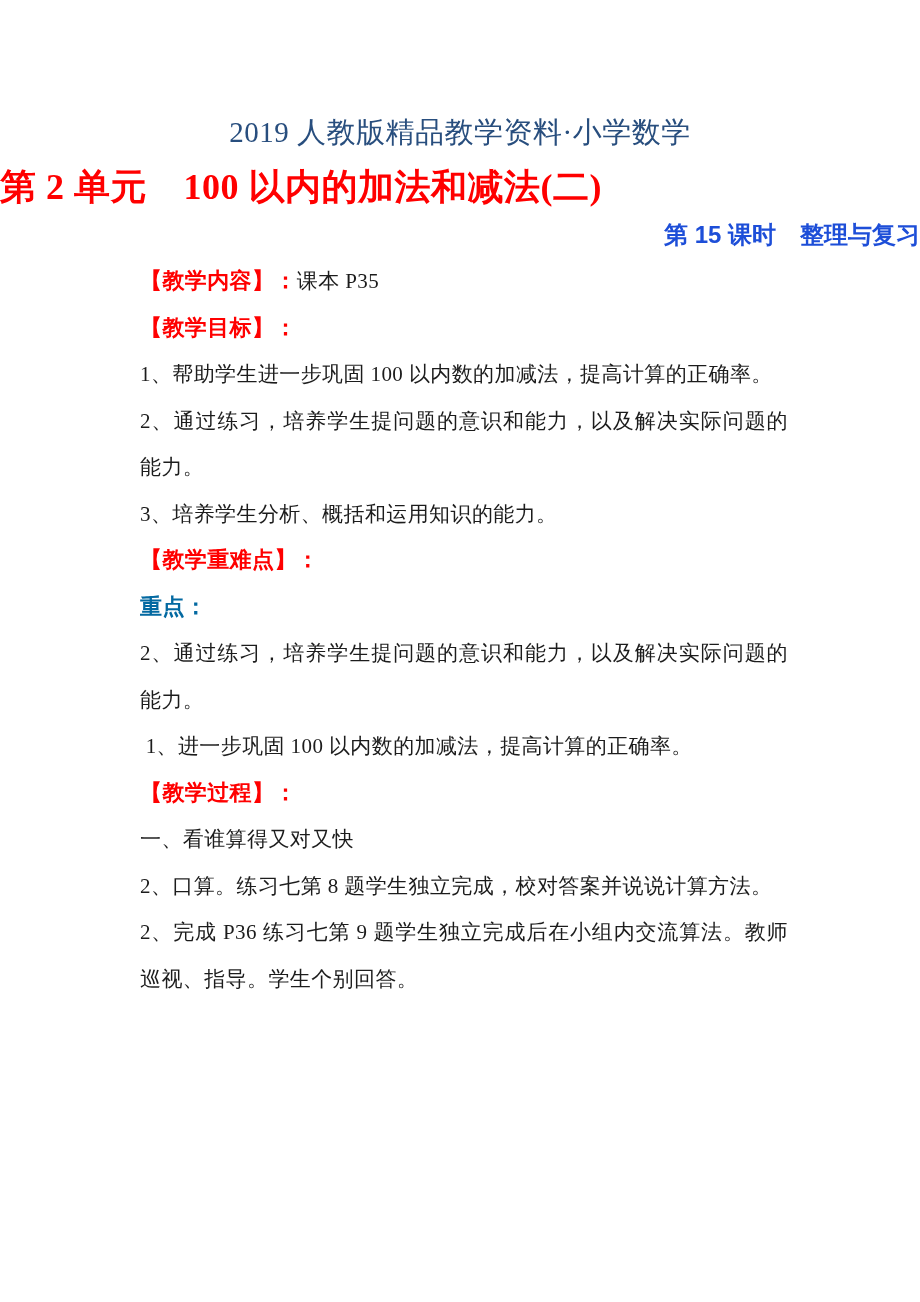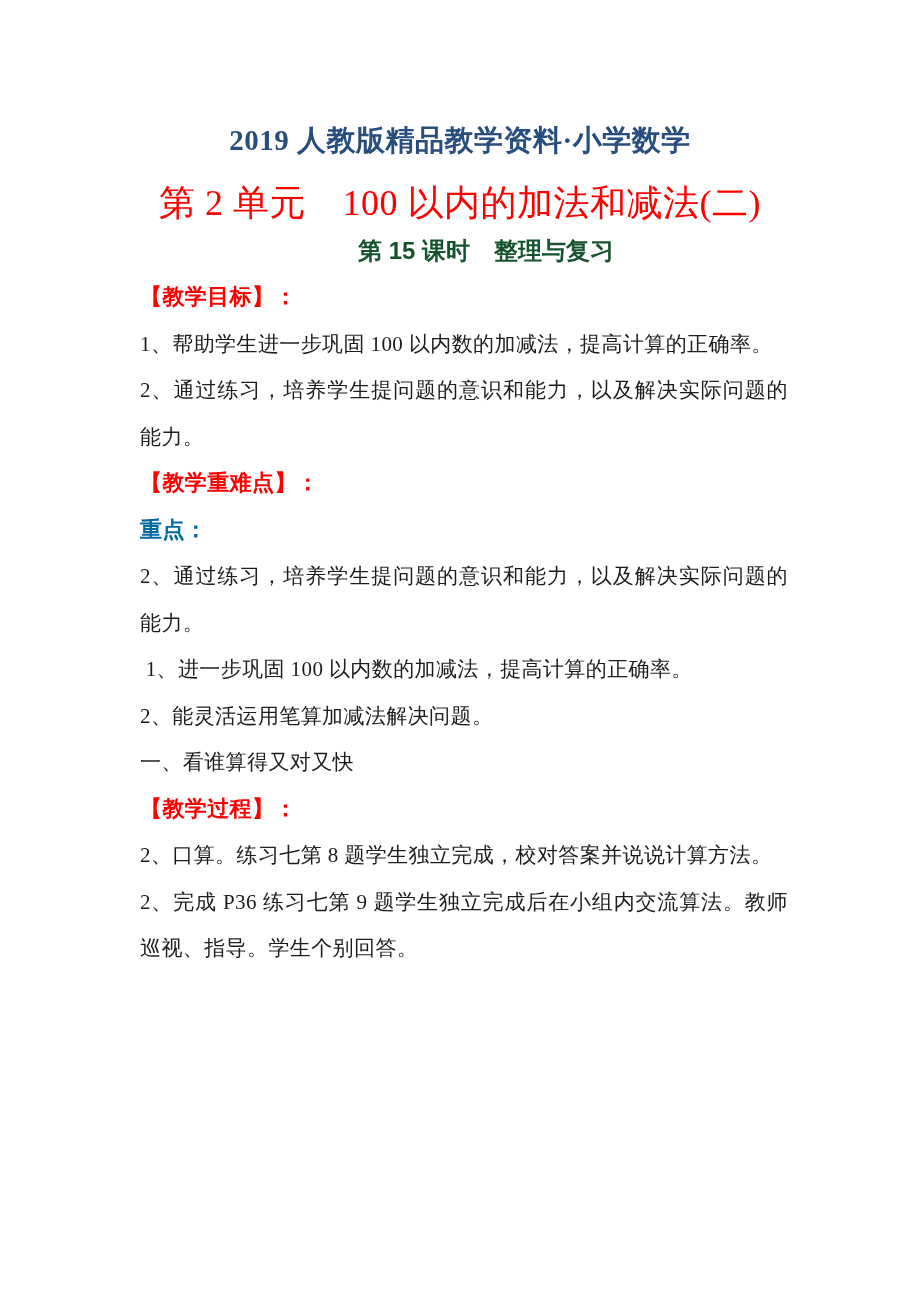--- a/index.html
+++ b/index.html
@@ -11,46 +11,46 @@
     position: relative;
     width: 920px;
     height: 1302px;
     margin: 0 auto;
     background: var(--page-bg, #ffffff);
     overflow: hidden;
     font-family: "Liberation Serif", "DejaVu Serif", serif;
     color: var(--text-color, #1c1c1c);
   }
   .doc-title {
-    margin: 16px;
+    margin: 8px;
     padding-top: 103px;
     font-size: 29px;
     line-height: 43px;
-    font-weight: bold;
+    font-weight: normal;
     text-align: center;
     color: var(--title-blue, #284e7e);
     letter-spacing: 0.5px;
   }
   .unit-title {
     margin: 0;
     font-size: 36px;
     line-height: 50px;
-    font-weight: normal;
-    text-align: center;
+    font-weight: bold;
+    text-align: left;
     color: var(--accent-red, #ff0000);
     letter-spacing: 0.5px;
   }
   .lesson-title {
     margin: 0;
     padding-left: 52px;
     font-size: 24px;
     line-height: 46px;
     font-weight: bold;
-    text-align: center;
-    color: #14532d;
+    text-align: right;
+    color: #1d4ed8;
     font-family: "Liberation Sans", "DejaVu Sans", sans-serif;
   }
   .doc-body {
     margin-left: 140px;
     width: 648px;
   }
   .line {
     margin: 0;
     line-height: 46.5px;
     font-size: 21px;
@@ -77,29 +77,30 @@
   }
 </style>
 </head>
 <body>
 
 <div class="page">
   <h1 class="doc-title">2019 人教版精品教学资料·小学数学</h1>
   <h2 class="unit-title">第 2 单元　100 以内的加法和减法(二)</h2>
   <h3 class="lesson-title">第 15 课时　整理与复习</h3>
   <div class="doc-body" id="doc-body">
+      <p class="line"><span class="seg-red">【教学内容】：</span><span class="seg-normal">课本 P35</span></p>
       <p class="line"><span class="seg-red">【教学目标】：</span></p>
       <p class="line"><span class="seg-normal">1、帮助学生进一步巩固 100 以内数的加减法，提高计算的正确率。</span></p>
       <p class="line fill"><span class="seg-normal">2、通过练习，培养学生提问题的意识和能力，以及解决实际问题的</span></p>
       <p class="line"><span class="seg-normal">能力。</span></p>
+      <p class="line"><span class="seg-normal">3、培养学生分析、概括和运用知识的能力。</span></p>
       <p class="line"><span class="seg-red">【教学重难点】：</span></p>
       <p class="line"><span class="seg-bold">重点：</span></p>
       <p class="line fill"><span class="seg-normal">2、通过练习，培养学生提问题的意识和能力，以及解决实际问题的</span></p>
       <p class="line"><span class="seg-normal">能力。</span></p>
       <p class="line"><span class="seg-normal"> 1、进一步巩固 100 以内数的加减法，提高计算的正确率。</span></p>
-      <p class="line"><span class="seg-normal">2、能灵活运用笔算加减法解决问题。</span></p>
+      <p class="line"><span class="seg-red">【教学过程】：</span></p>
       <p class="line"><span class="seg-normal">一、看谁算得又对又快</span></p>
-      <p class="line"><span class="seg-red">【教学过程】：</span></p>
       <p class="line"><span class="seg-normal">2、口算。练习七第 8 题学生独立完成，校对答案并说说计算方法。</span></p>
       <p class="line fill"><span class="seg-normal">2、完成 P36 练习七第 9 题学生独立完成后在小组内交流算法。教师</span></p>
       <p class="line"><span class="seg-normal">巡视、指导。学生个别回答。</span></p>
     </div>
 </div>
 
 </body></html>

